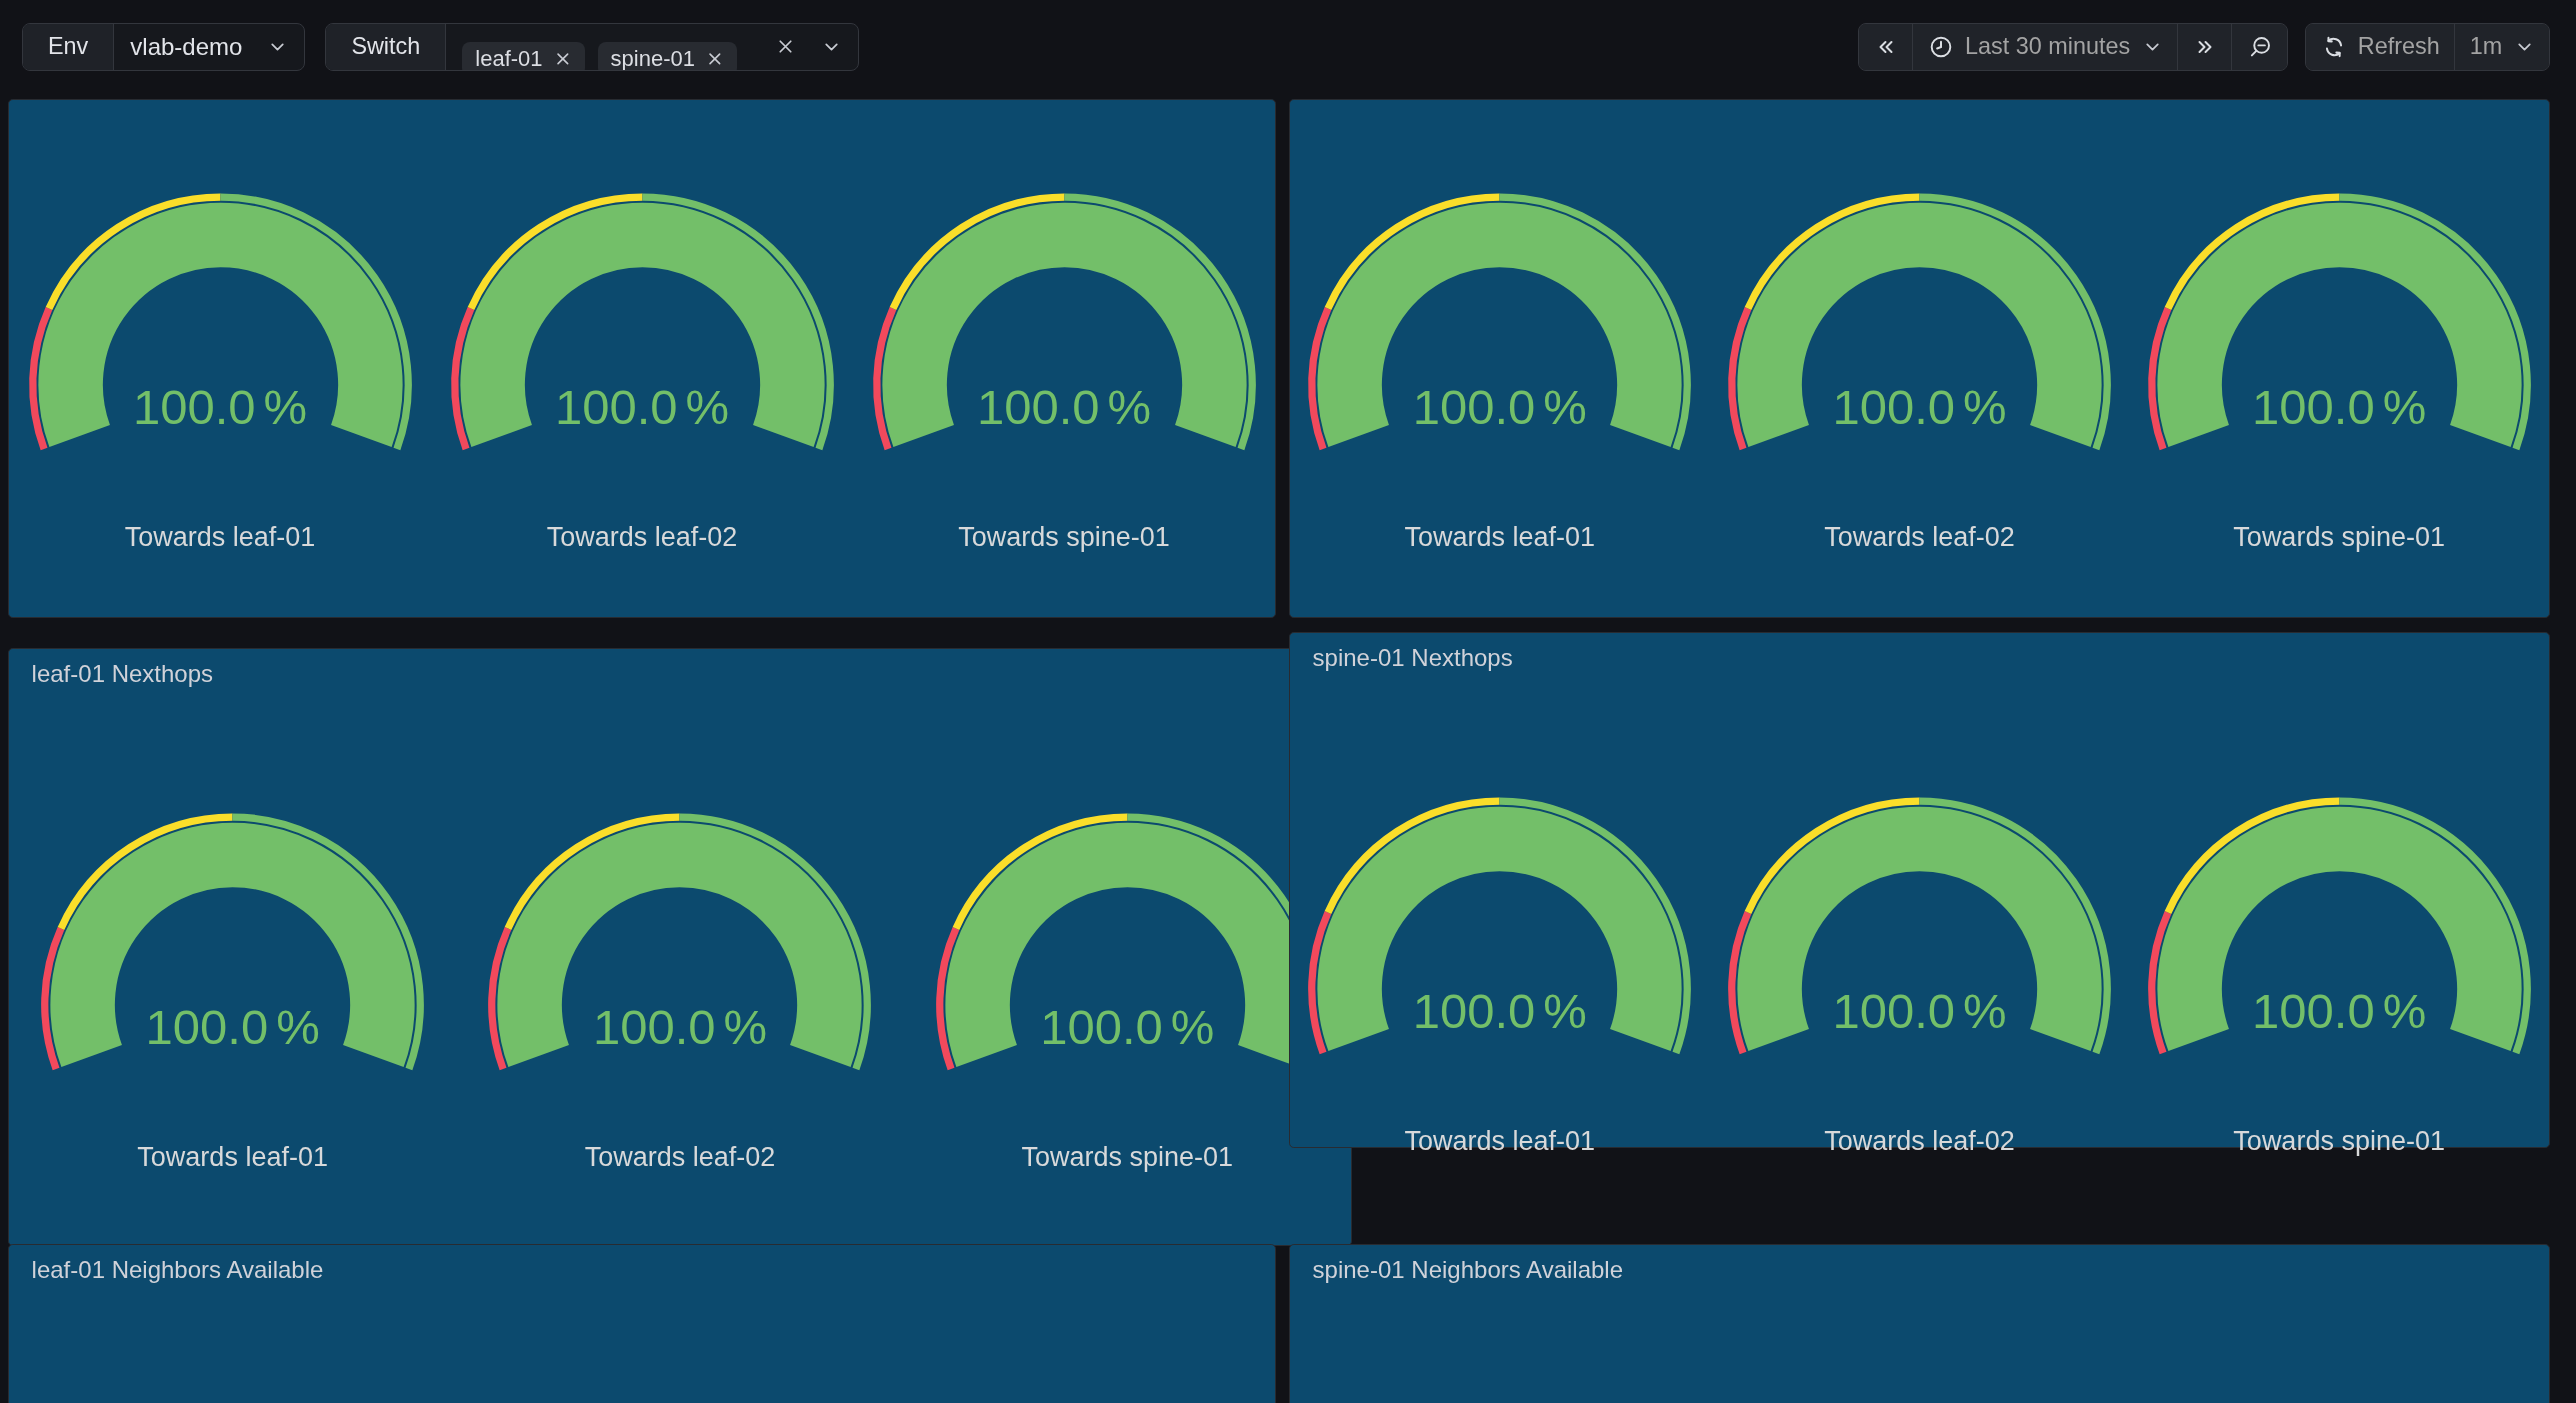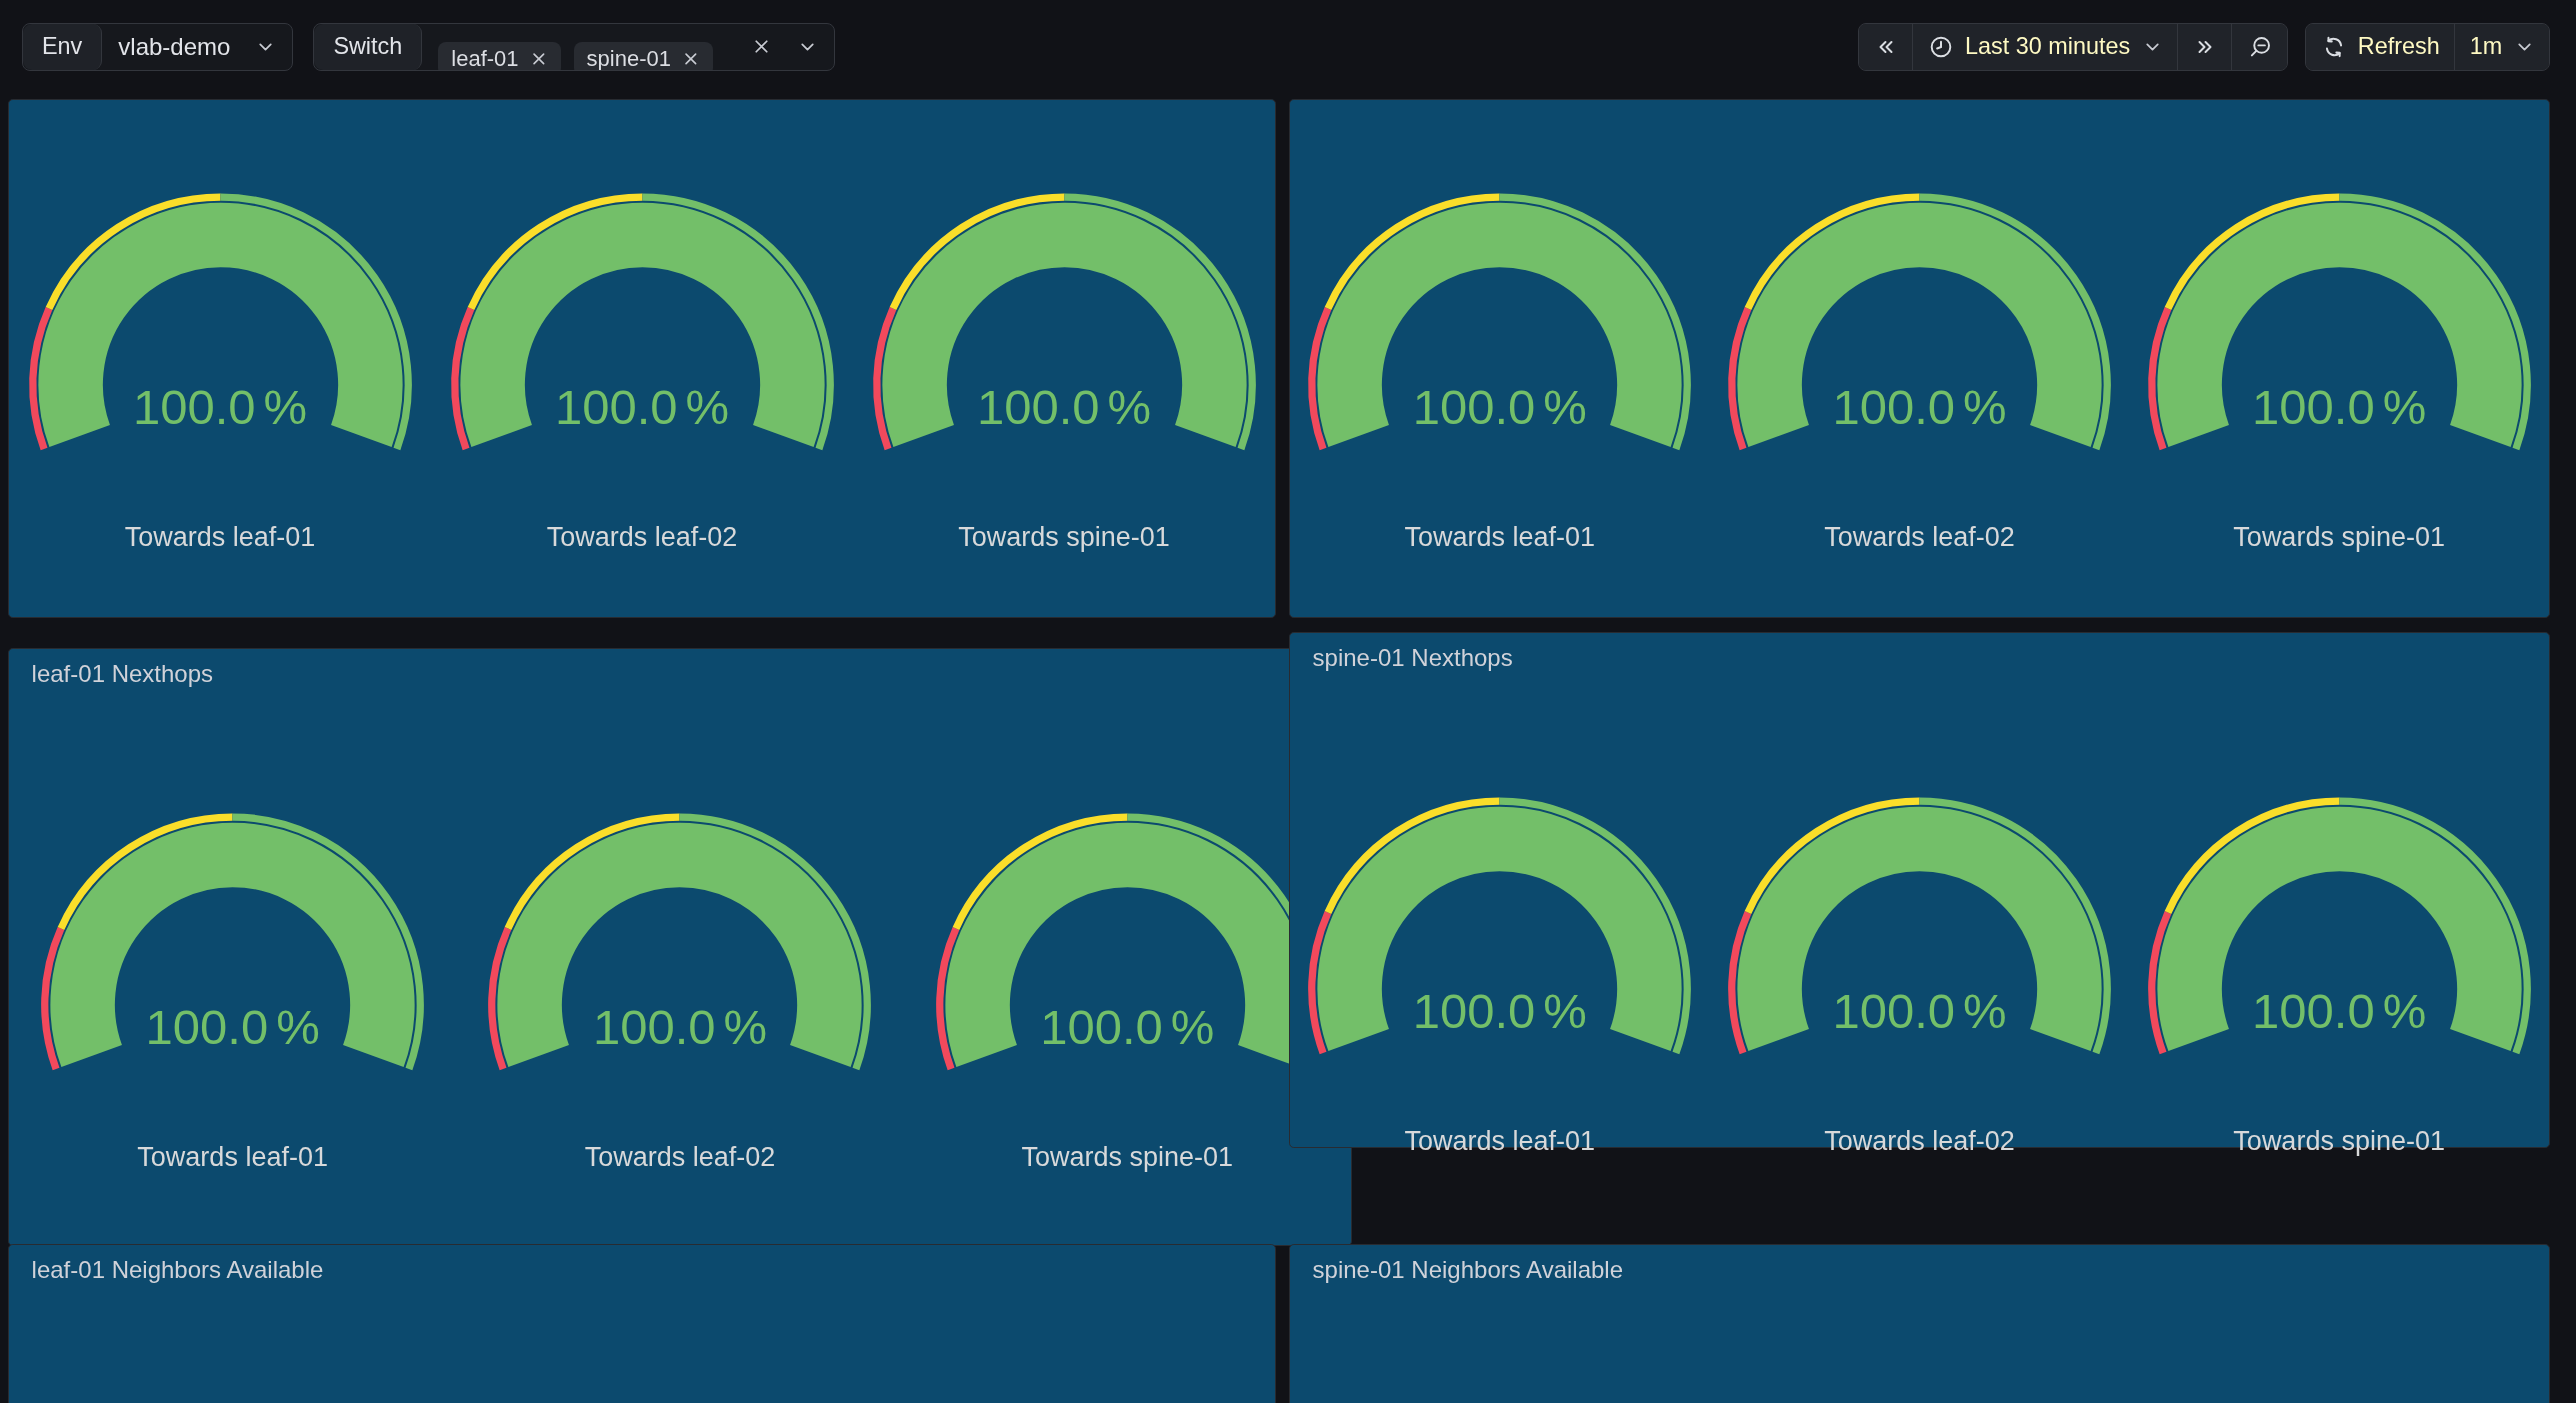--- a/index.html
+++ b/index.html
@@ -15,43 +15,43 @@
   .toolbar {
     position:absolute; left:22px; top:22.6px; right:26px; height:48px;
     display:flex; align-items:stretch; gap:20px;
   }
   .ctrl {
     display:flex; align-items:stretch;
     border:0.8px solid #33363D; border-radius:8px; overflow:hidden;
     background:#16181D;
   }
   .ctrl-label {
-    display:flex; align-items:center; padding:0 19px;
+    display:flex; align-items:center; padding:0 25px;
     background:#1F2228; border-right:0.8px solid #33363D;
-    font-size:23.4px; color:#E2E4E9; white-space:nowrap;border-radius:9px;
+    font-size:23.4px; color:#E2E4E9; white-space:nowrap;
   }
   .ctrl-value {
     display:flex; align-items:center; gap:25px; padding:0 16px;
     font-size:24px; color:#E2E4E9; white-space:nowrap; cursor:pointer;
   }
   .pill {
     display:flex; align-items:center; gap:11.3px;
     background:#282B31; border-radius:8px; padding:4px 13px;
     font-size:22px; color:#DCDEE3; cursor:pointer;margin-top:24px;
   }
   .icon { display:inline-flex; align-items:center; justify-content:center; flex:0 0 auto; }
   .toolbar-right { margin-left:auto; display:flex; gap:17px; }
   .tp-group {
     display:flex; align-items:stretch;
     border:0.8px solid #33363D; border-radius:8px; overflow:hidden;
     background:#202329;
   }
   .tp-btn {
     display:flex; align-items:center; gap:11.3px; padding:0 14.5px;
-    background:#202329; border:none; color:#fef9c3; font-size:23.4px;
+    background:#202329; border:none; color:#a3a3a3; font-size:23.4px;
     font-family:inherit; cursor:pointer; white-space:nowrap;
   }
   .tp-btn + .tp-btn { border-left:0.8px solid #33363D; }
 
   
   .panel {
     position:absolute; background:#0c4a6e;
     border:0.8px solid #282B31; border-radius:4.8px;
   }
   .panel-title {

